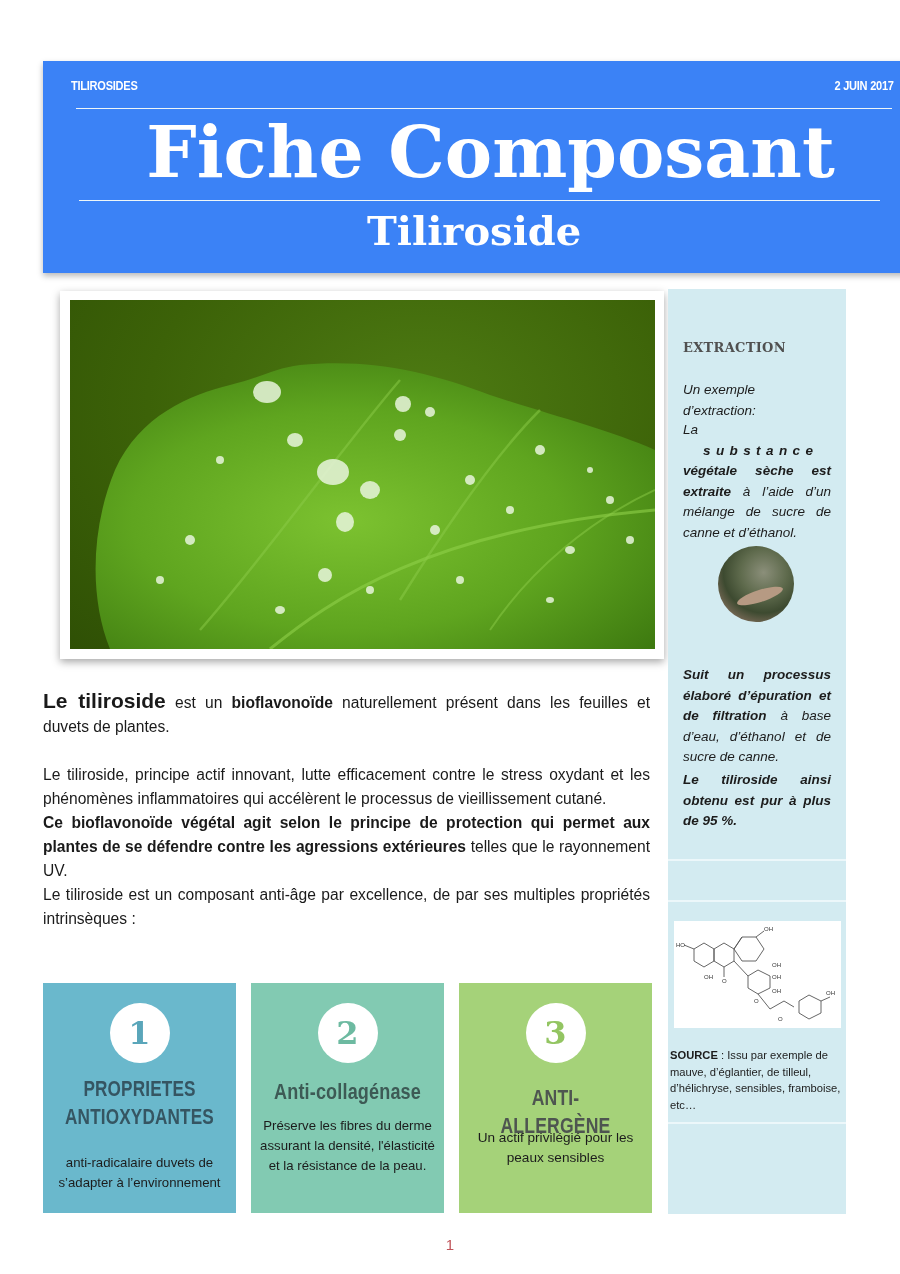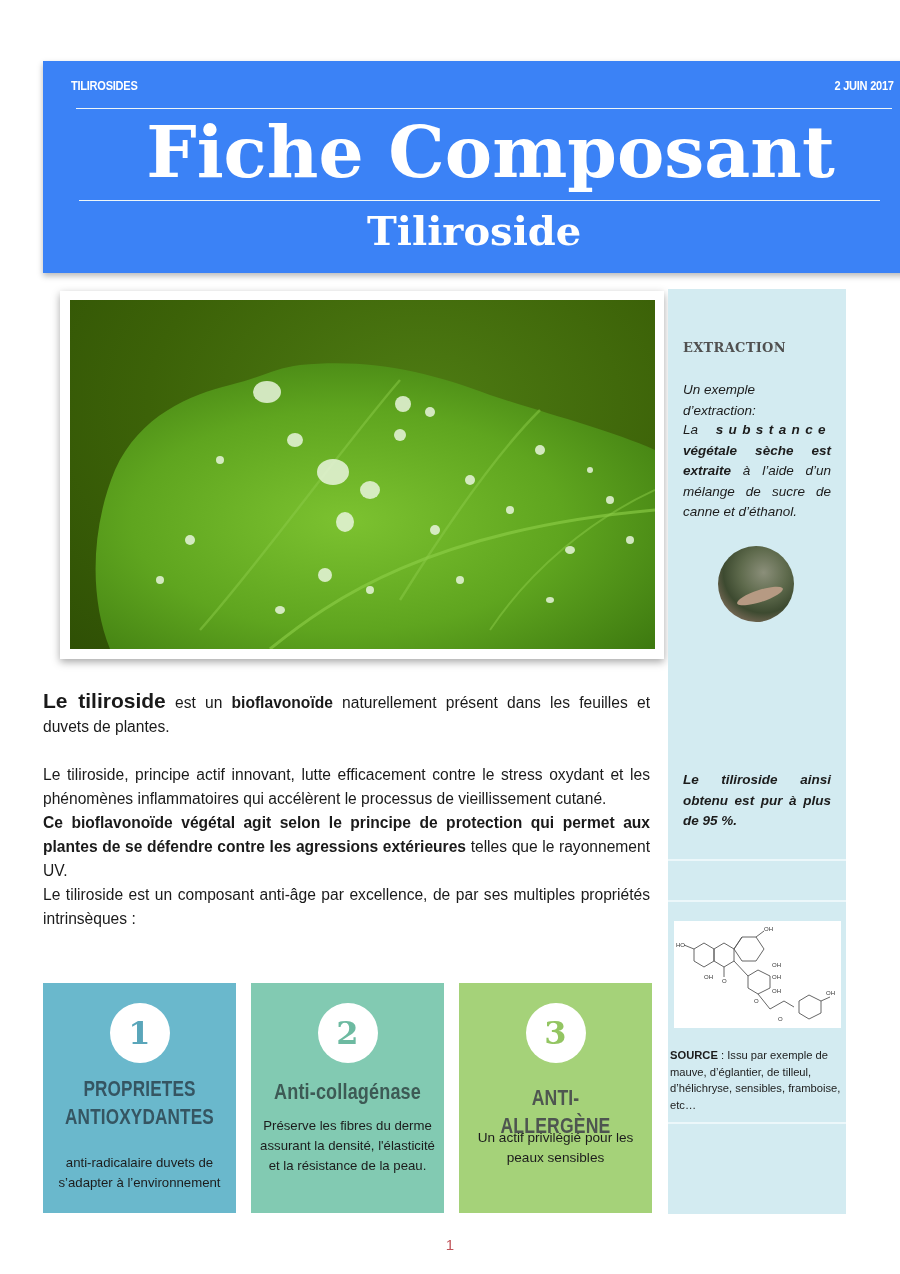--- a/index.html
+++ b/index.html
@@ -55,21 +55,21 @@
       position: absolute; left: 15px; top: 51px;
       font-family: "DejaVu Serif", serif; font-weight: bold; font-size: 13px;
       color: #505050; letter-spacing: 0.3px;
     }
     .sidebar .sb-text {
       position: absolute; left: 15px; width: 148px;
       font-size: 13.5px; line-height: 20.5px; color: #1c1c1c; text-align: justify; font-style: italic;
     }
     .sidebar .sb-intro { top: 91px; text-align: left; }
     .sidebar .sb-extract { top: 131px; }
-    .sidebar .sb-extract .spaced { letter-spacing: 5.4px; }
+    .sidebar .sb-extract .spaced { letter-spacing: 5.4px; margin-left: 20px; }
     .sidebar .sb-process { top: 376px; }
     .sidebar .sb-result { top: 481px; }
     .sidebar .avatar {
       position: absolute; left: 50px; top: 257px; width: 76px; height: 76px; border-radius: 50%;
       background: radial-gradient(circle at 60% 35%, #8b8f7a 0%, #5e6a4c 35%, #3d4a30 60%, #7a6a58 80%, #a59583 100%);
       overflow: hidden;
     }
     .sidebar .avatar::after {
       content: ""; position: absolute; left: 18px; top: 44px; width: 48px; height: 12px;
       border-radius: 50%; background: #b69a83; transform: rotate(-18deg);
@@ -186,20 +186,21 @@
       </g>
     </svg>
   </div>
 </div>
 
 <aside class="sidebar">
   <h3 class="sb-title">EXTRACTION</h3>
   <p class="sb-text sb-intro">Un exemple d’extraction:</p>
   <p class="sb-text sb-extract"><span>La </span><b class="spaced">substance</b><b> végétale sèche est extraite</b><span> à l’aide d’un mélange de sucre de canne et d’éthanol.</span></p>
   <div class="avatar"></div>
+  <p class="sb-text sb-process"><b>Suit un processus élaboré d’épuration et de filtration</b><span> à base d’eau, d’éthanol et de sucre de canne.</span></p>
   <p class="sb-text sb-result"><b>Le tiliroside ainsi obtenu est pur à plus de 95 %.</b></p>
   <div class="divider d1"></div>
   <div class="divider d2"></div>
   <div class="molecule">
     <svg viewBox="0 0 167 107" width="167" height="107">
       <g stroke="#555" stroke-width="0.9" fill="none">
         <polygon points="20,28 30,22 40,28 40,40 30,46 20,40"></polygon>
         <polygon points="40,28 50,22 60,28 60,40 50,46 40,40"></polygon>
         <polygon points="60,28 68,16 82,16 90,28 82,40 68,40"></polygon>
         <line x1="60" y1="28" x2="68" y2="16"></line>

